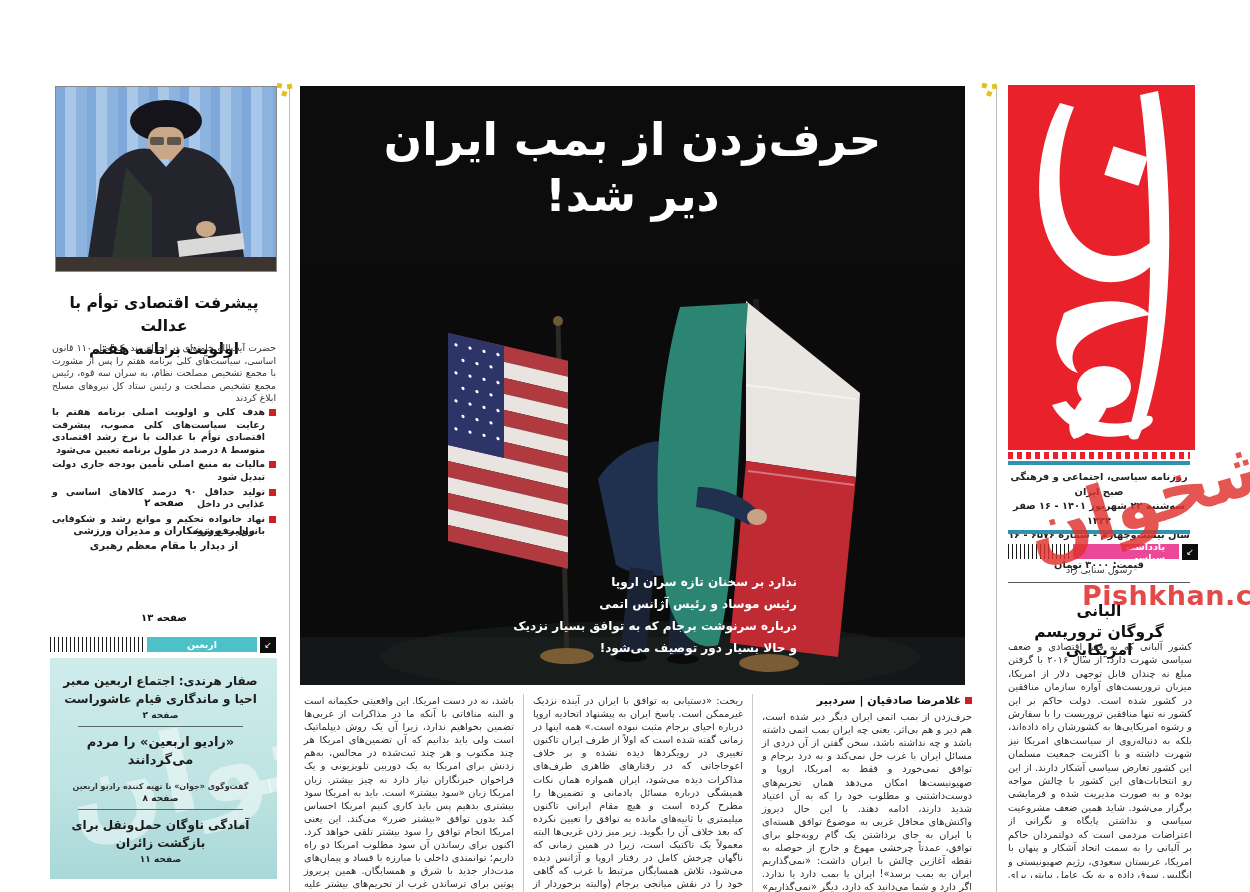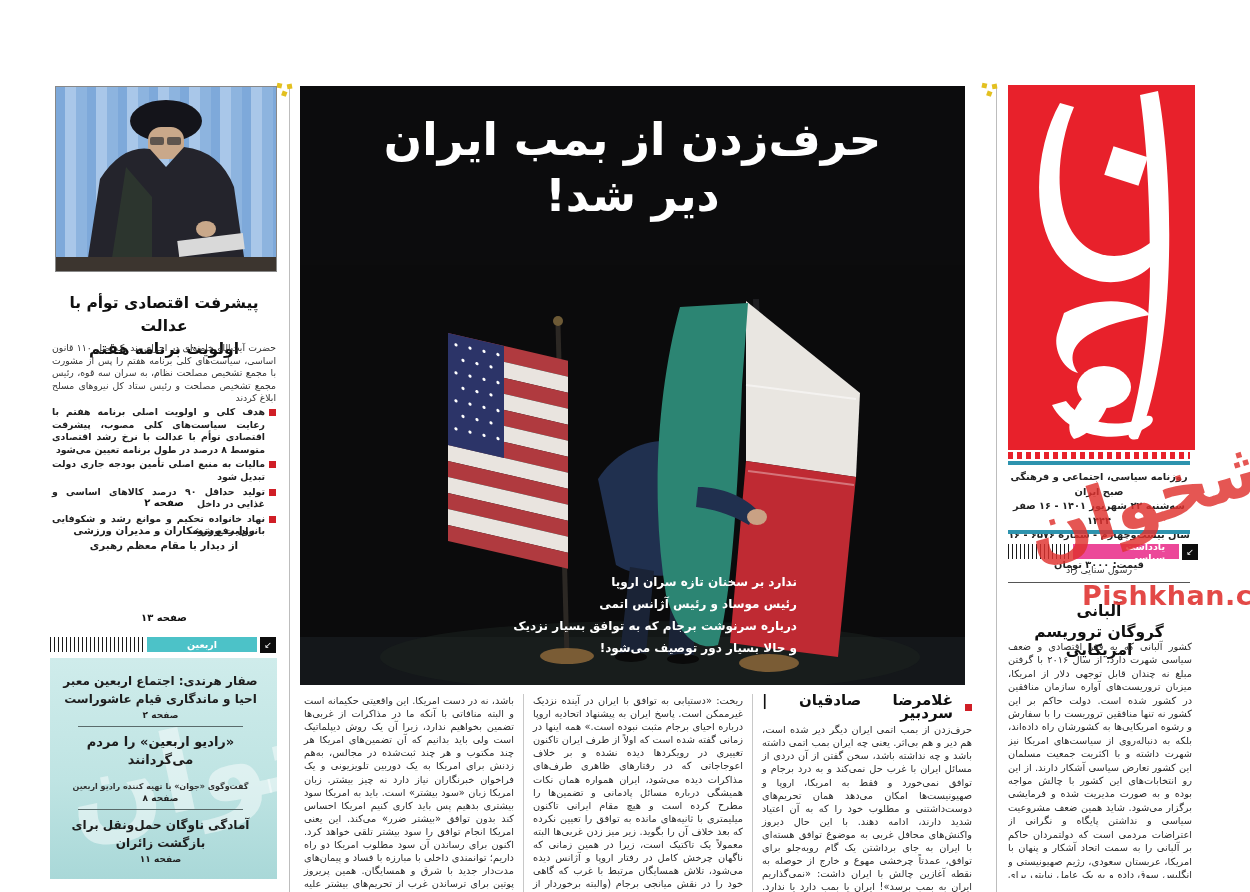--- a/index.html
+++ b/index.html
@@ -46,21 +46,21 @@
   .hero-title .l1{font-size:45px;line-height:56px;display:block;}
   .hero-title .l2{font-size:45px;line-height:56px;display:block;}
   .hero-scene{position:absolute;left:0;bottom:0;width:665px;height:420px;z-index:1;}
   .hero-cap{position:absolute;right:168px;bottom:26px;z-index:3;color:#fff;font-size:12px;font-weight:bold;
             line-height:22px;text-align:right;direction:rtl;}
   
   .columns{position:absolute;left:295px;top:694px;width:686px;height:198px;display:flex;direction:rtl;
            overflow:hidden;}
   .col{flex:1 1 0;padding:0 9px;font-size:9.8px;line-height:13.1px;text-align:justify;direction:rtl;color:#2c2c2c;}
   .col.sep{border-left:1px solid #c8c8c8;}
-  .byline-row{display:flex;direction:rtl;align-items:center;gap:12px;font-size:15px;font-weight:bold;
+  .byline-row{display:flex;direction:rtl;align-items:center;gap:4px;font-size:11px;font-weight:bold;
               color:#111;margin-bottom:3px;}
   
   .logo-box{position:absolute;left:1008px;top:85px;width:187px;height:365px;background:#e8212b;overflow:hidden;}
   .strip-red{position:absolute;left:1008px;top:452px;width:182px;height:7px;
              background:repeating-linear-gradient(90deg,#e8212b 0 5px,#fff 5px 9px);}
   .trule{position:absolute;width:182px;height:4px;background:#2d93ae;}
   .mh-info{position:absolute;left:1008px;top:470px;width:182px;text-align:center;font-size:9.8px;
            font-weight:bold;line-height:14.6px;color:#222;direction:rtl;}
   .pn-byline{position:absolute;left:1008px;top:564px;width:182px;text-align:center;font-size:9.5px;
              color:#333;direction:rtl;}

